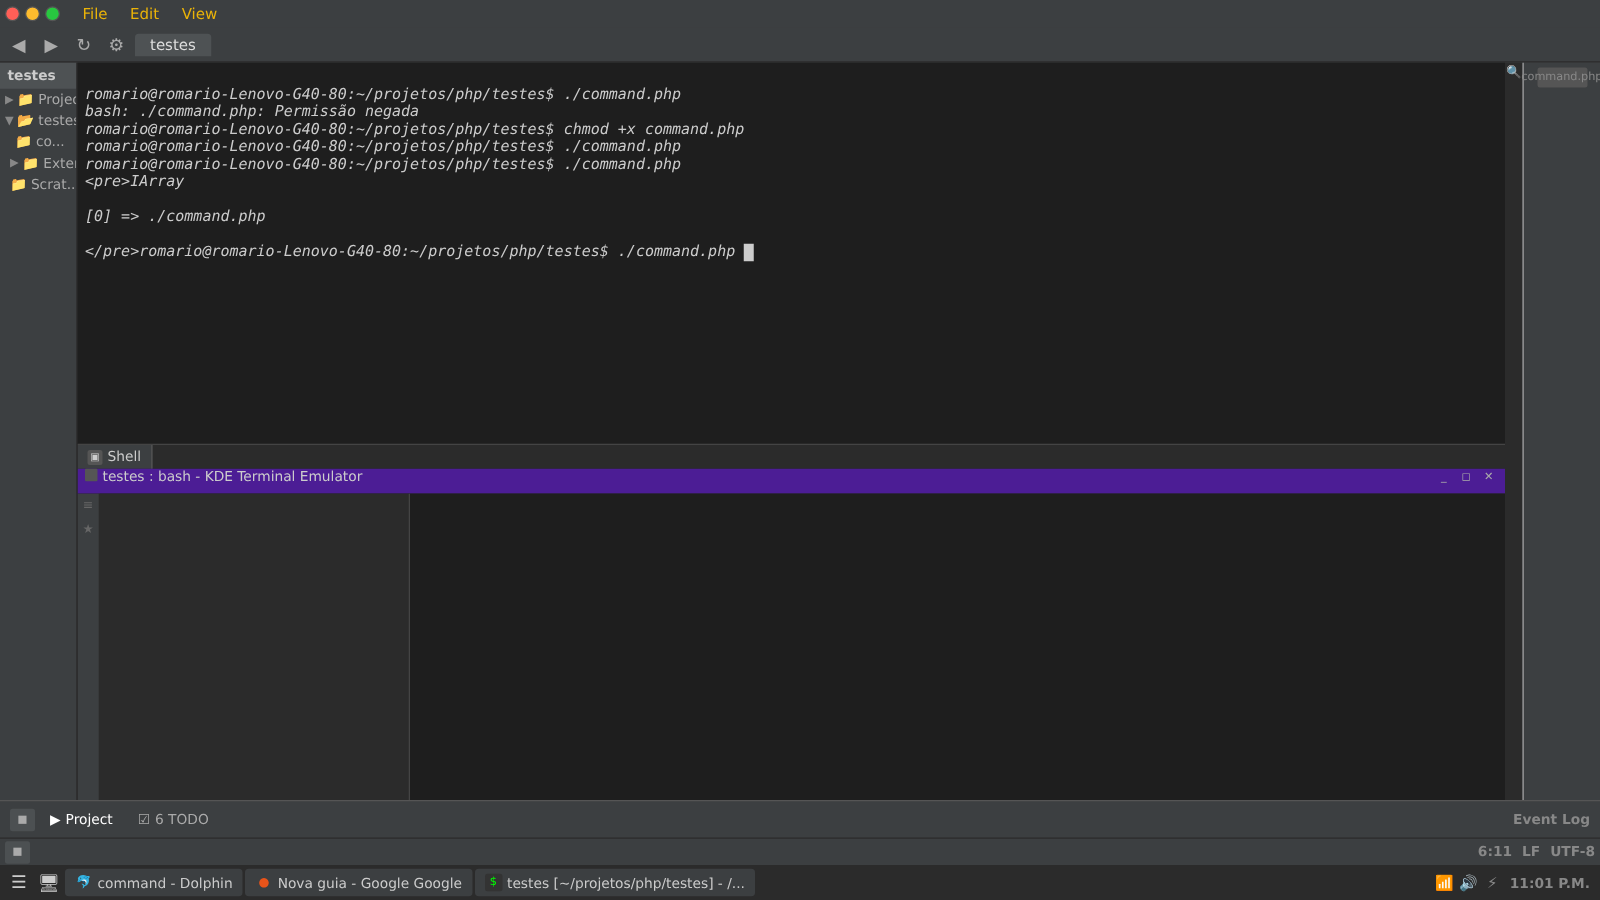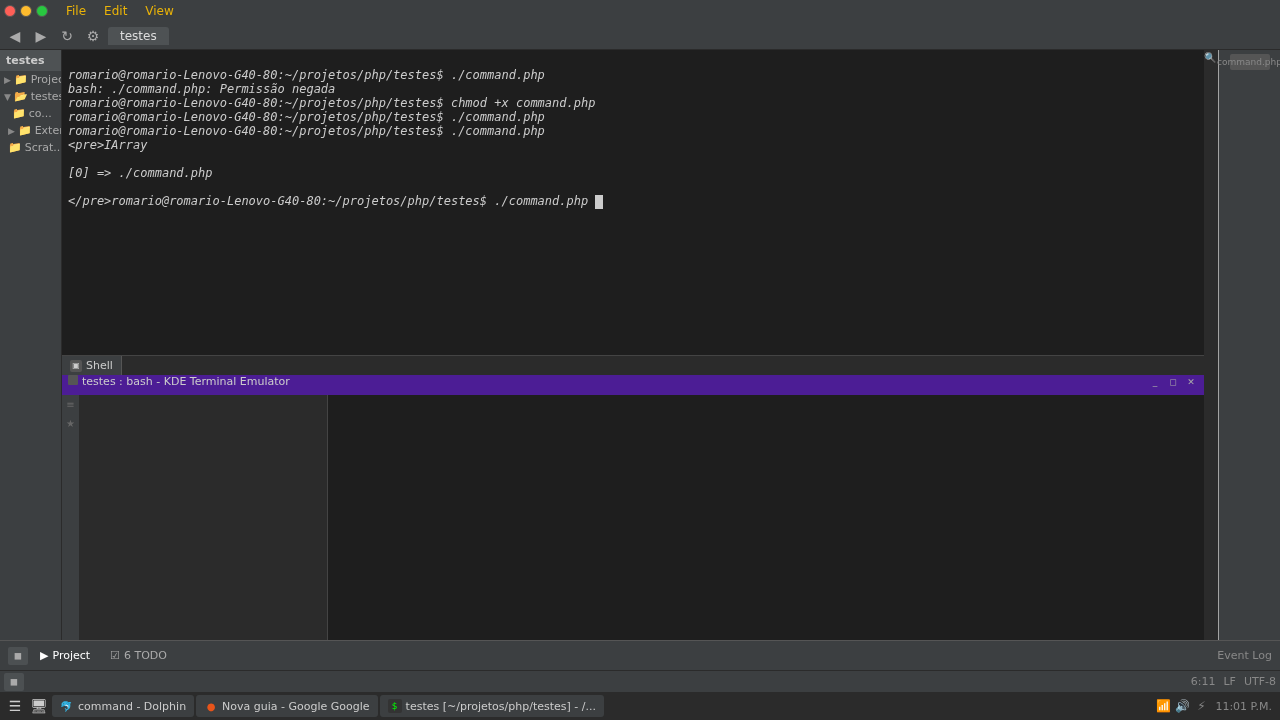--- a/index.html
+++ b/index.html
@@ -304,20 +304,21 @@
       display: flex;
       align-items: center;
       gap: 8px;
       color: #888888;
       font-size: 11px;
       justify-content: center;
     }
     .status-item {
       color: #888888;
       font-size: 11px;
+      font-weight: bold;
     }
 
     
     .taskbar {
       height: 28px;
       background: #2b2b2b;
       display: flex;
       align-items: center;
       padding: 0 4px;
       flex-shrink: 0;

